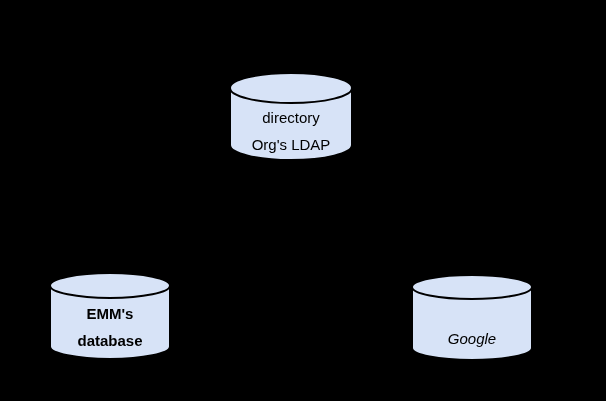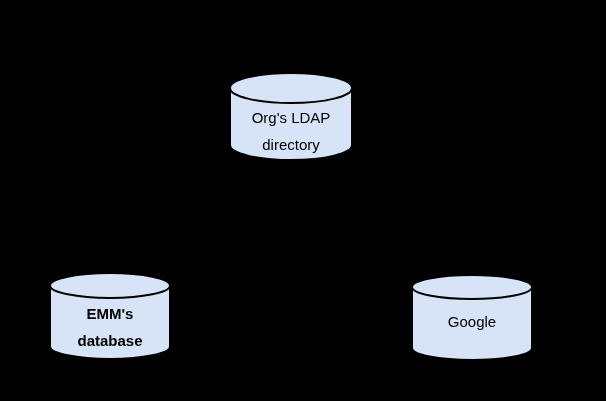--- a/index.html
+++ b/index.html
@@ -41,35 +41,35 @@
     font-size: 15px;
     line-height: 27px;
     white-space: nowrap;
   }
   
   .node-ldap   { left: 228px; top: 71px;  width: 126px; height: 91px; }
   .node-ldap .label   { top: 33px; }
   .node-emm    { left: 48px;  top: 271px; width: 124px; height: 90px; font-weight: bold; }
   .node-emm .label    { top: 29px; }
   .node-google { left: 410px; top: 273px; width: 124px; height: 89px; }
-  .node-google .label { top: 35px; }
+  .node-google .label { top: 52px; font-style: italic; }
 </style>
 </head>
 <body>
 
 <div class="canvas">
 
   <div class="node node-ldap">
     <svg width="126" height="91" viewBox="0 0 126 91" aria-hidden="true">
       <path class="cyl" d="M 2 17 L 2 74 A 61 15 0 0 0 124 74 L 124 17"></path>
       <ellipse class="cyl" cx="63" cy="17" rx="61" ry="15"></ellipse>
     </svg>
     <div class="label">
+      <div>directory</div>
       <div>Org's LDAP</div>
-      <div>directory</div>
     </div>
   </div>
 
   <div class="node node-emm">
     <svg width="124" height="90" viewBox="0 0 124 90" aria-hidden="true">
       <path class="cyl" d="M 2 14.5 L 2 75.5 A 60 12.5 0 0 0 122 75.5 L 122 14.5"></path>
       <ellipse class="cyl" cx="62" cy="14.5" rx="60" ry="12.5"></ellipse>
     </svg>
     <div class="label">
       <div>EMM's</div>

